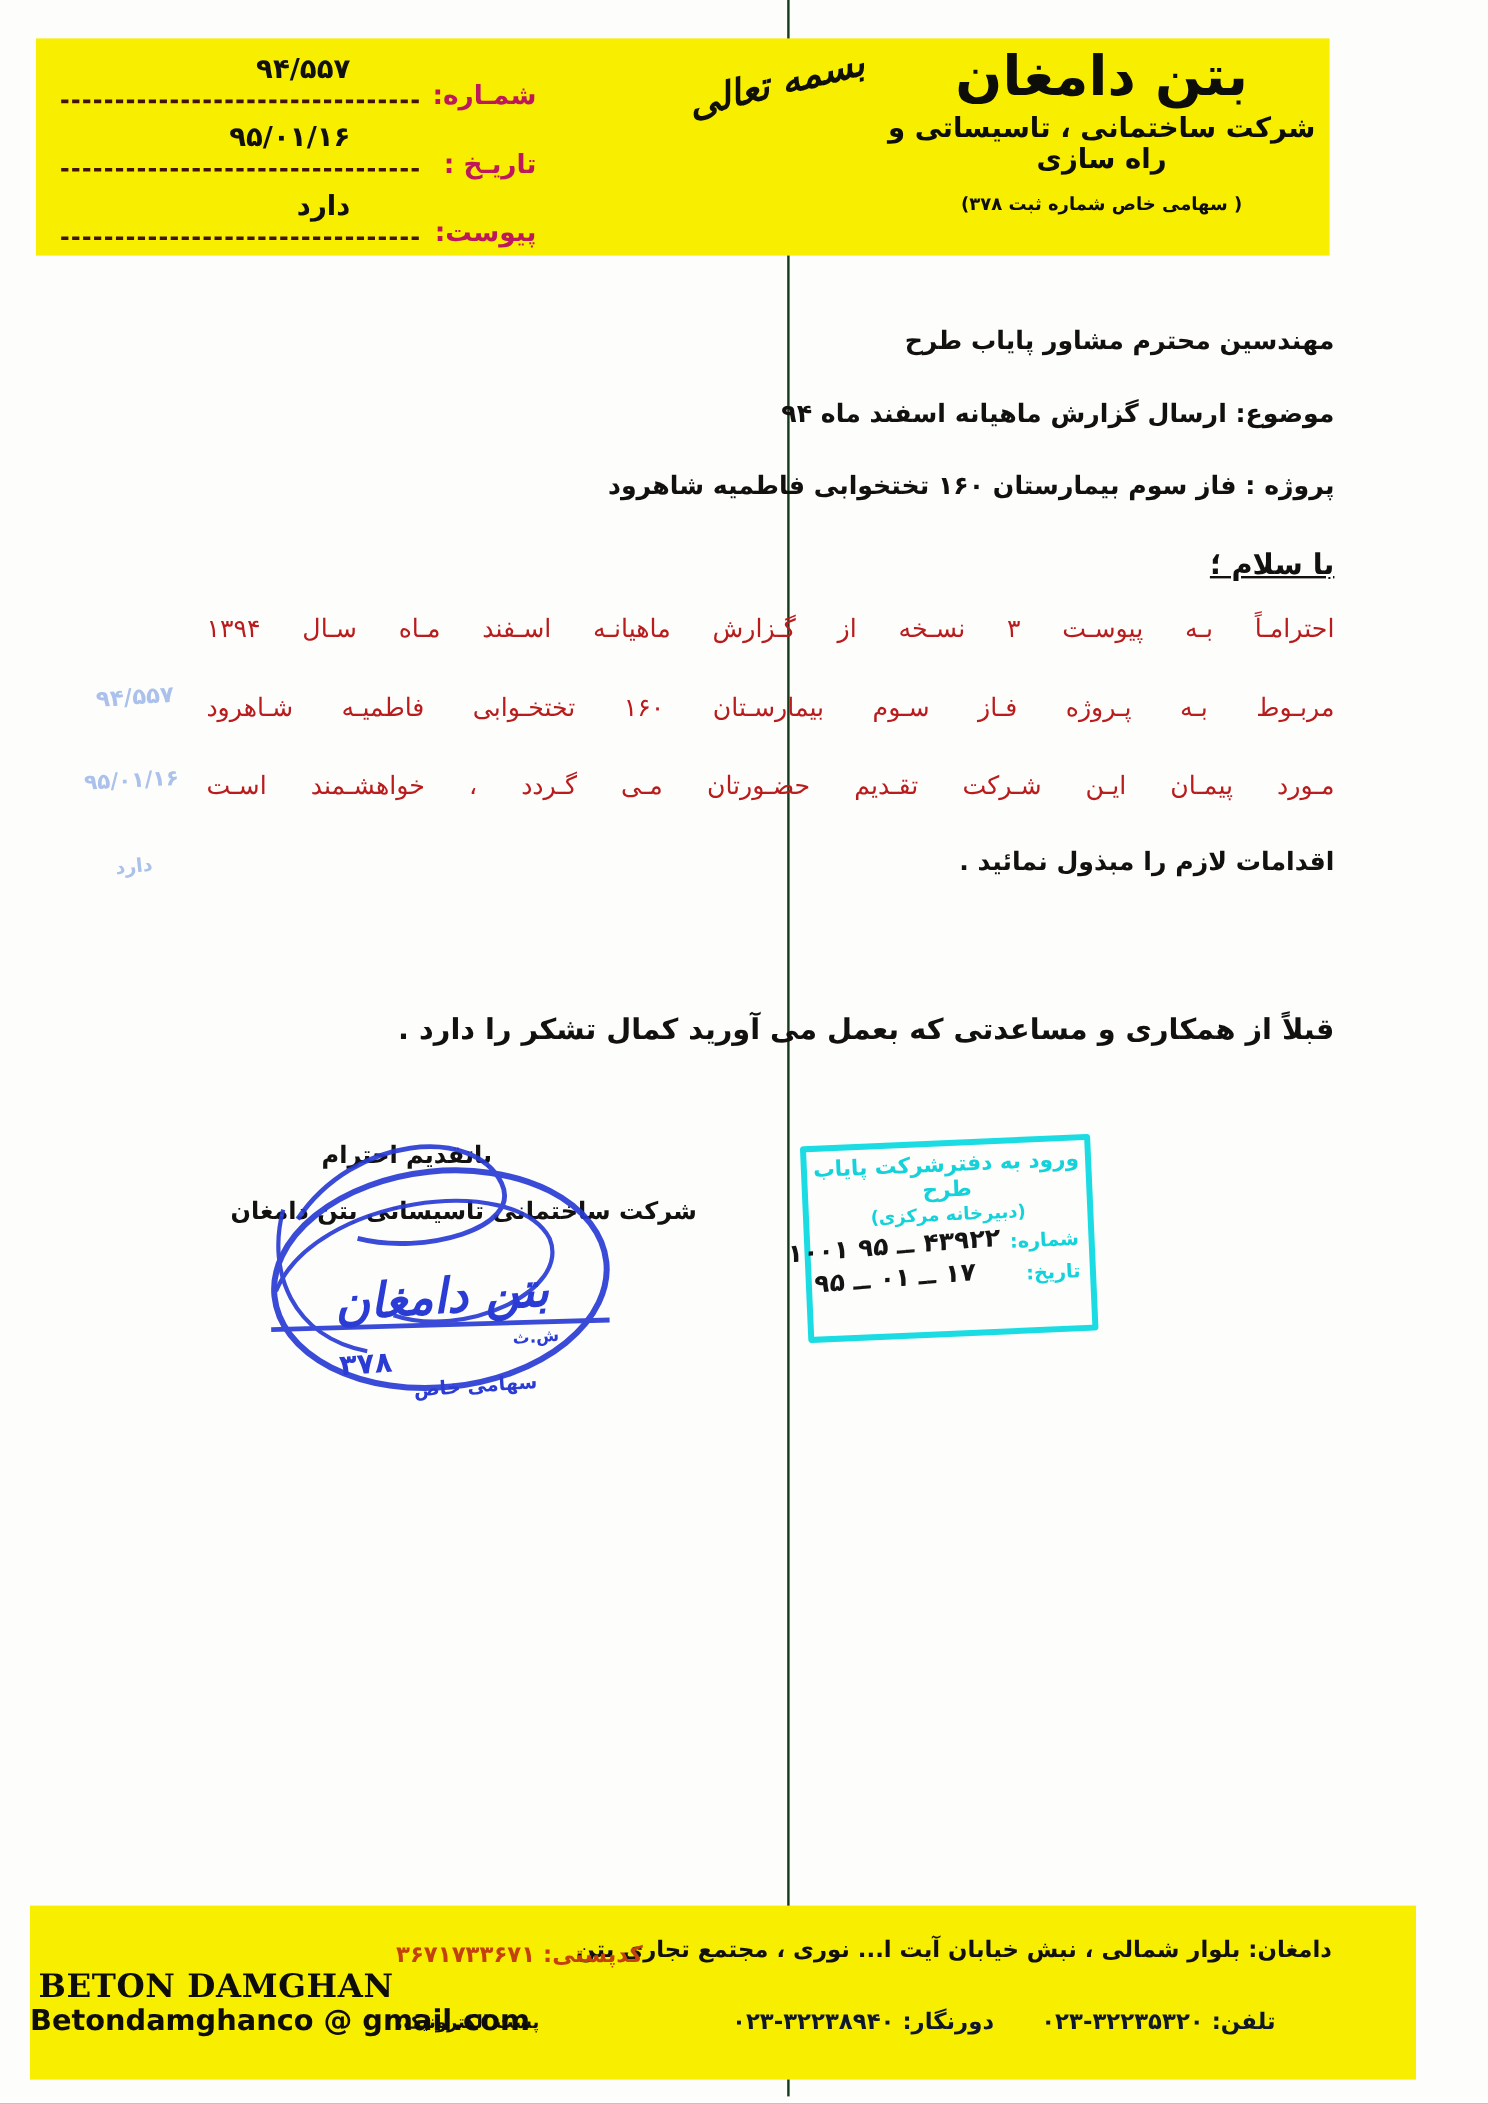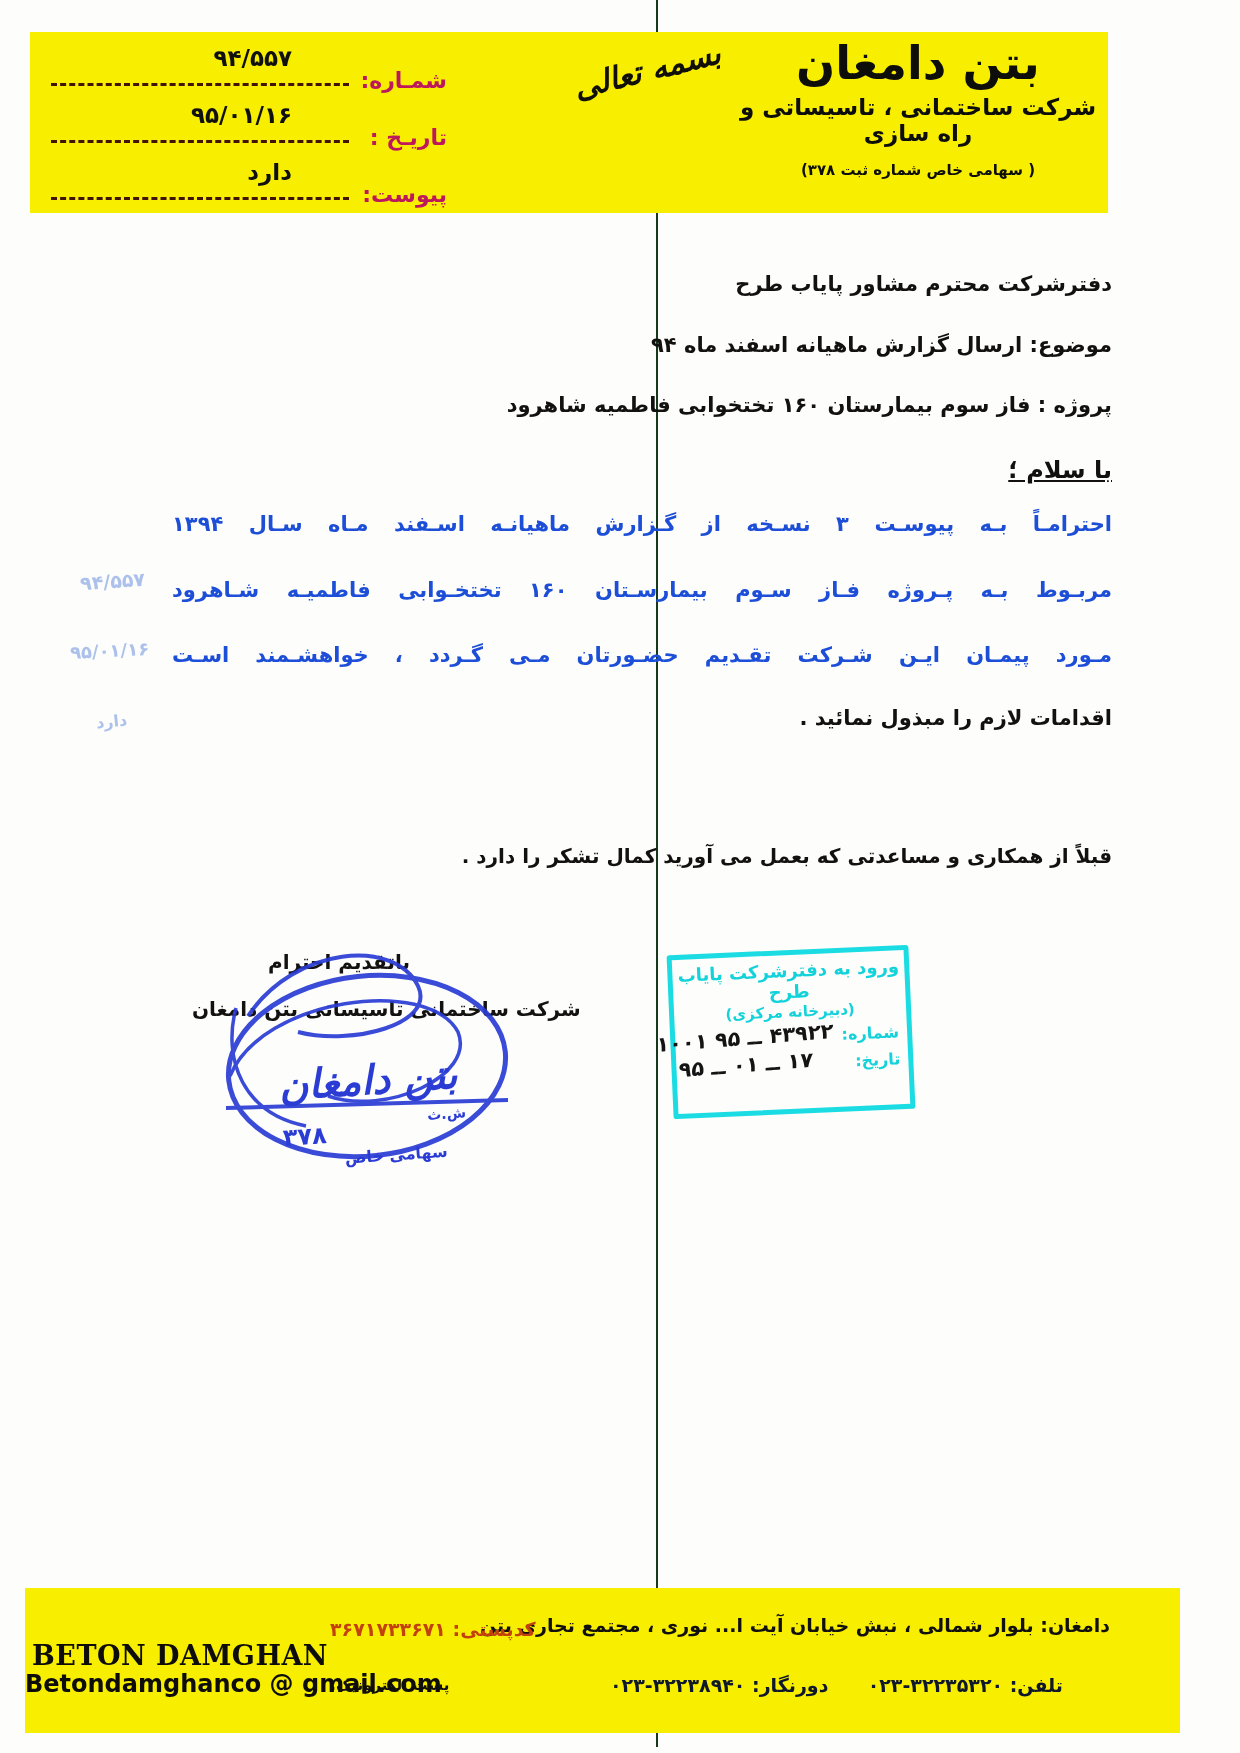--- a/index.html
+++ b/index.html
@@ -27,24 +27,24 @@
   .company-sub{font-size:23px;font-weight:bold;margin-top:4px;}
   .company-reg{font-size:15px;font-weight:bold;margin-top:15px;}
 
   
   .bline{position:absolute;right:128px;direction:rtl;font-weight:bold;color:#121110;white-space:nowrap;}
   .recipient{top:272px;font-size:21px;}
   .subject{top:333px;font-size:21px;}
   .project{top:393px;font-size:21px;}
   .salutation{top:456px;font-size:24px;text-decoration:underline;}
   .closing{top:706px;font-size:21px;}
-  .thanks{top:844px;font-size:20px;}
+  .thanks{top:844px;font-size:24px;}
 
-  .pline{position:absolute;left:172px;width:940px;direction:rtl;font-weight:bold;font-size:21px;
-         color:#1d4ed8;text-align:justify;text-align-last:justify;}
+  .pline{position:absolute;left:172px;width:940px;direction:rtl;font-weight:normal;font-size:21px;
+         color:#b91c1c;text-align:justify;text-align-last:justify;}
   .p1{top:512px;} .p2{top:578px;} .p3{top:643px;}
 
   
   .mnote{position:absolute;color:#9db7e9;font-weight:bold;opacity:.85;white-space:nowrap;}
   .mnote1{left:80px;top:570px;font-size:19px;transform:rotate(-4deg);}
   .mnote2{left:70px;top:640px;font-size:18px;transform:rotate(-3deg);}
   .mnote3{left:96px;top:712px;font-size:16px;transform:rotate(-6deg);}
 
   
   .sig1{position:absolute;left:268px;top:950px;font-size:20px;font-weight:bold;direction:rtl;color:#131210;}
@@ -102,21 +102,21 @@
   </div>
 
   <div class="bismillah">بسمه تعالی</div>
 
   <div class="company">
     <div class="company-name">بتن دامغان</div>
     <div class="company-sub">شرکت ساختمانی ، تاسیساتی و راه سازی</div>
     <div class="company-reg">( سهامی خاص شماره ثبت ۳۷۸)</div>
   </div>
 
-  <div class="bline recipient">دفترشرکت محترم مشاور پایاب طرح</div>
+  <div class="bline recipient">مهندسین محترم مشاور پایاب طرح</div>
   <div class="bline subject">موضوع: ارسال گزارش ماهیانه اسفند  ماه ۹۴</div>
   <div class="bline project">پروژه : فاز سوم بیمارستان ۱۶۰ تختخوابی فاطمیه شاهرود</div>
   <div class="bline salutation">با سلام ؛</div>
 
   <div class="pline p1">احترامـاً بـه پیوسـت ۳ نسـخه از گـزارش ماهیانـه اسـفند مـاه سـال ۱۳۹۴</div>
   <div class="pline p2">مربـوط بـه پـروژه فـاز سـوم بیمارسـتان ۱۶۰ تختخـوابی فاطمیـه شـاهرود</div>
   <div class="pline p3">مـورد پیمـان ایـن شـرکت تقـدیم حضـورتان مـی گـردد ، خواهشـمند اسـت</div>
 
   <div class="bline closing">اقدامات لازم را مبذول نمائید .</div>
   <div class="bline thanks">قبلاً از همکاری و مساعدتی که بعمل می آورید کمال تشکر را دارد .</div>

